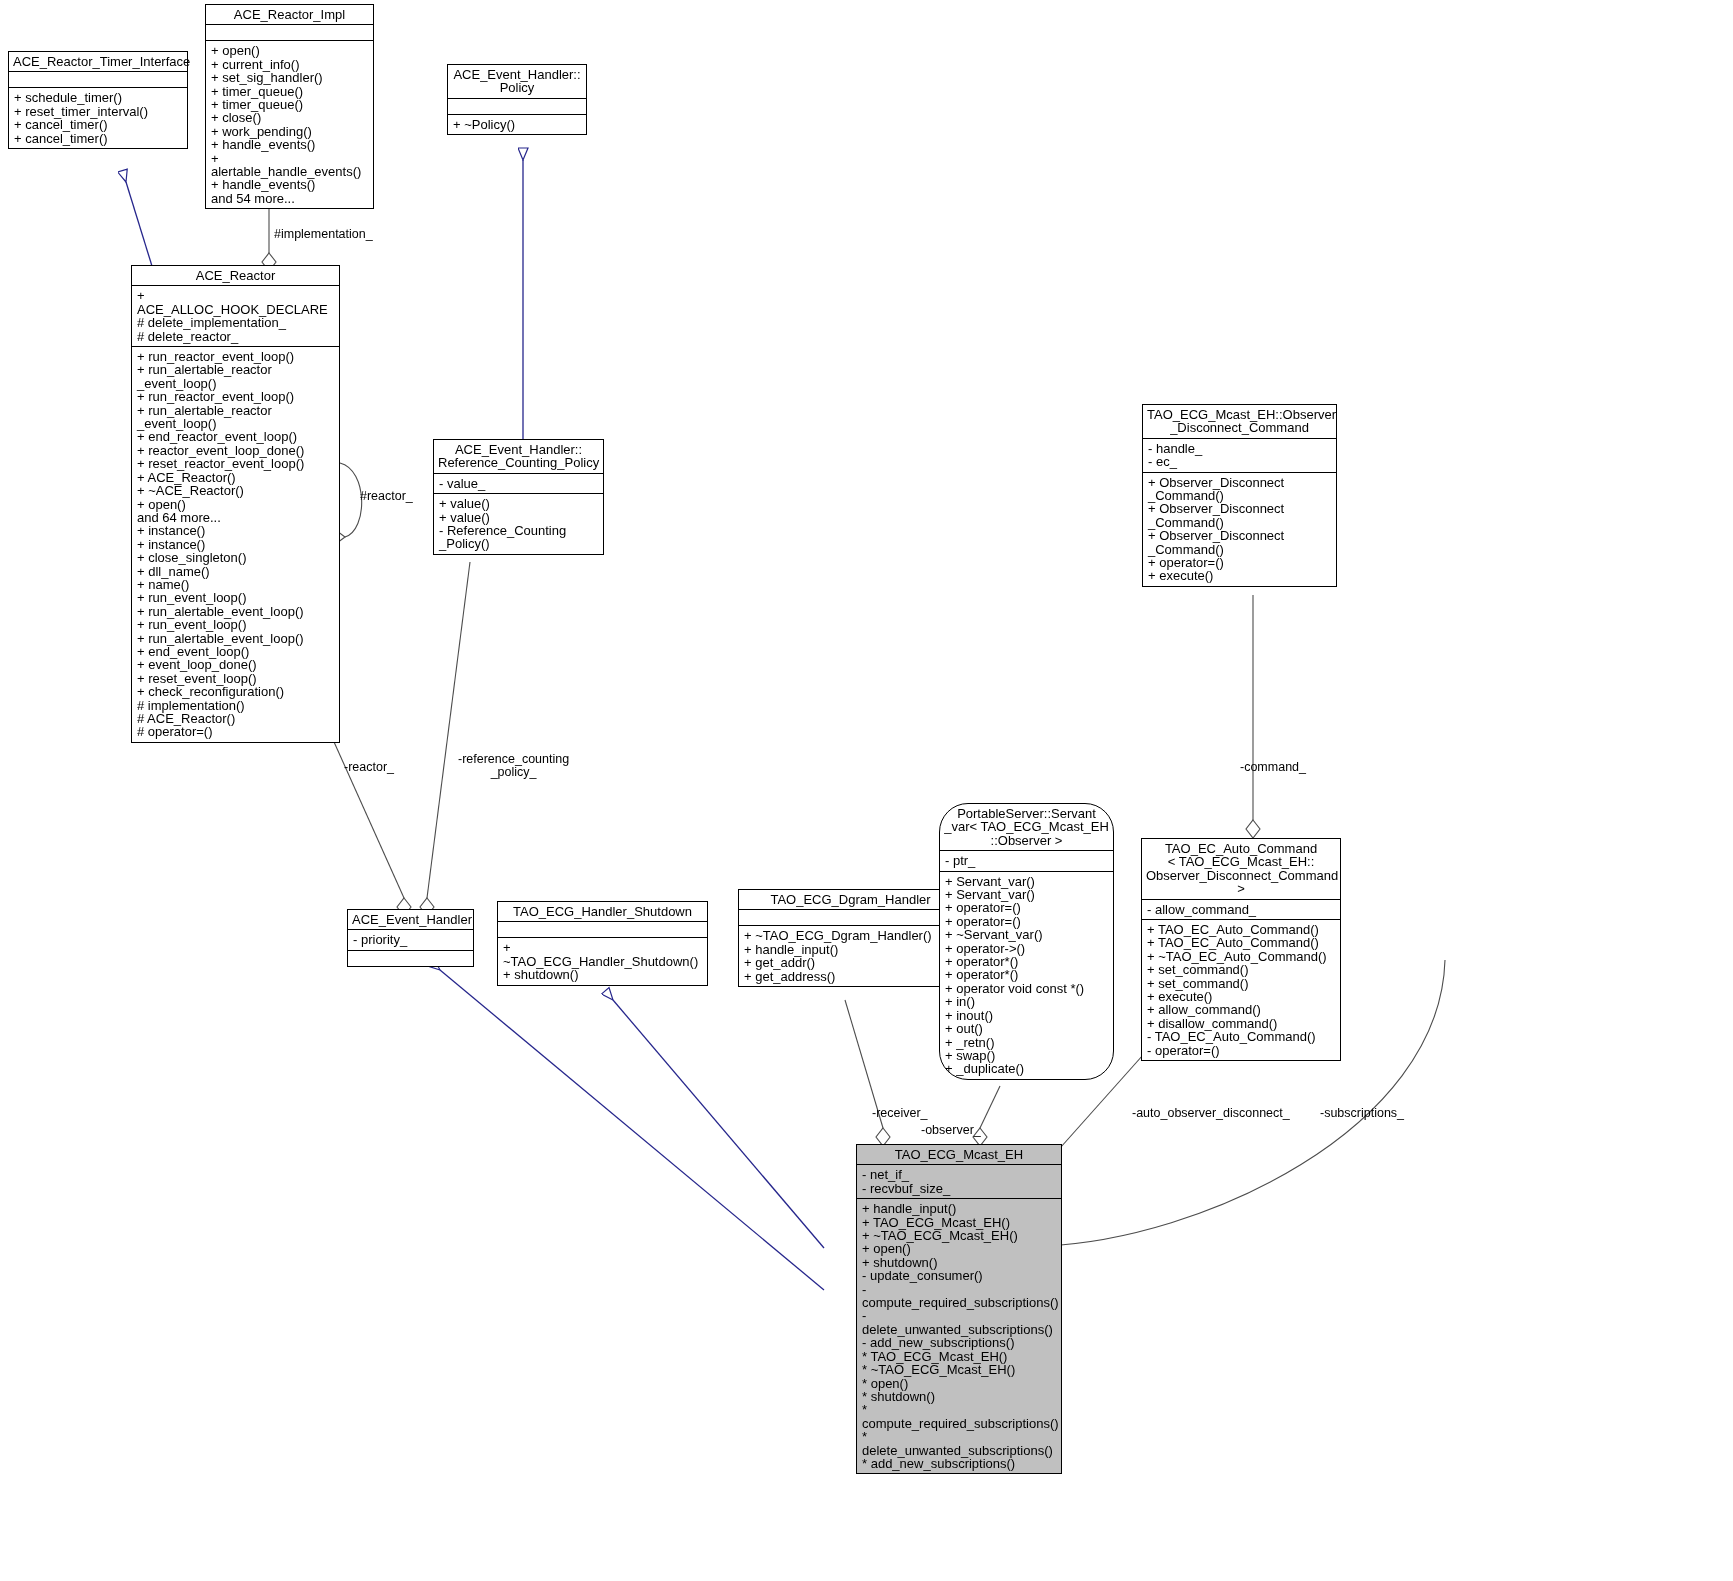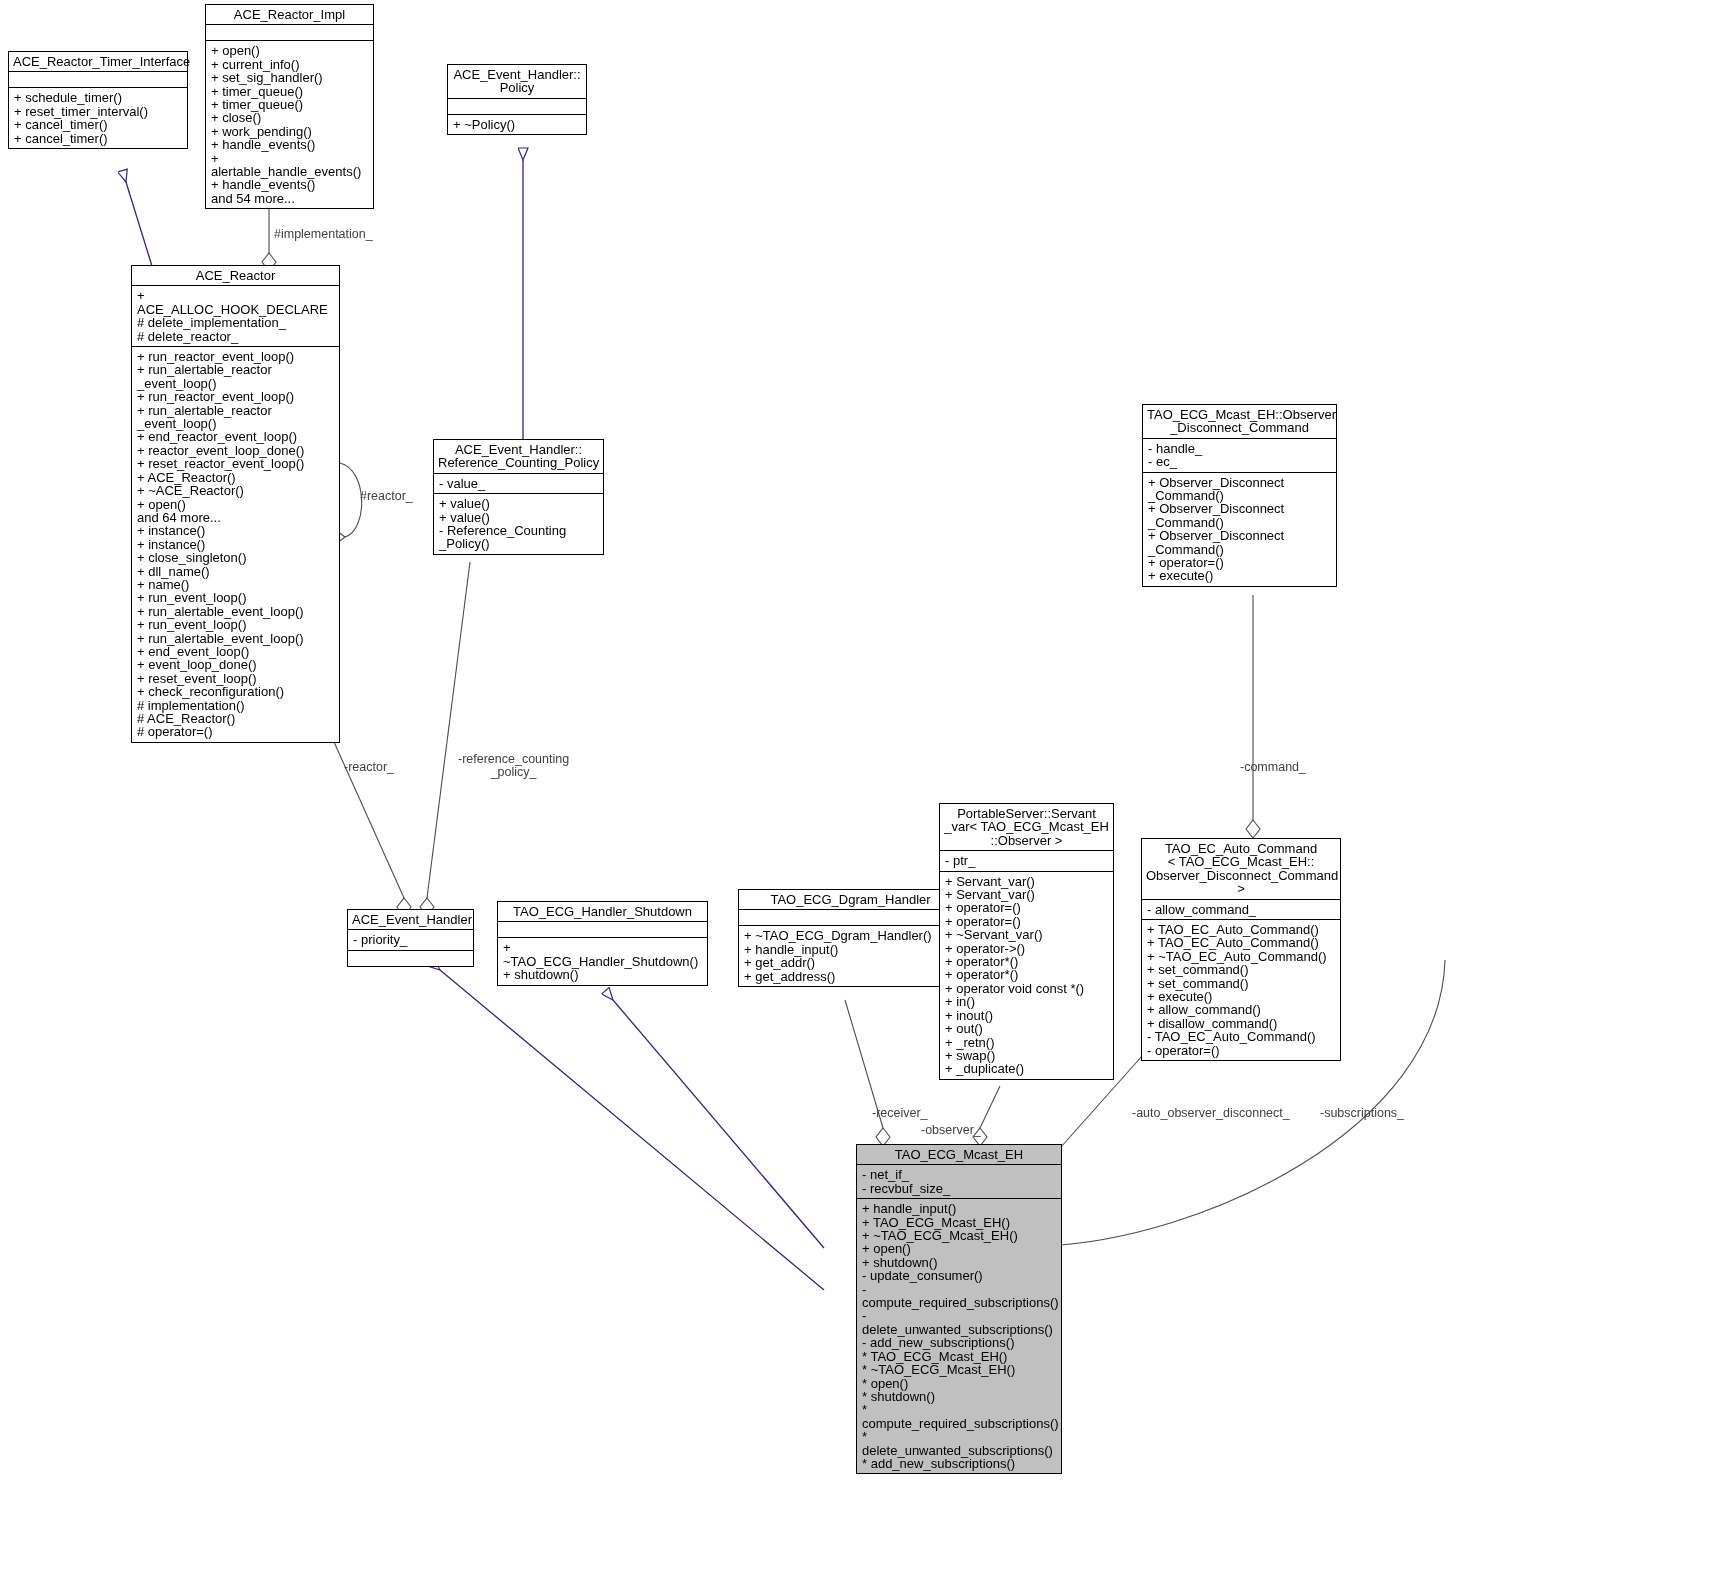--- a/index.html
+++ b/index.html
@@ -56,21 +56,21 @@
     white-space: pre-line;
   }
   .uml .compartment.empty {
     height: 15px;
     padding: 0;
   }
   .edge-label {
     position: absolute;
     font-size: 12.5px;
     line-height: 13.4px;
-    color: #404040;
+    color: #000000;
     white-space: pre-line;
     text-align: center;
   }
 </style>
 </head>
 <body>
 
 <div id="canvas">
 
   <svg class="edges" viewBox="0 0 1733 1581">
@@ -269,21 +269,21 @@
     <div class="title">TAO_ECG_Dgram_Handler</div>
     <div class="sep"></div>
     <div class="compartment empty"></div>
     <div class="sep"></div>
     <div class="compartment">+ ~TAO_ECG_Dgram_Handler()
 + handle_input()
 + get_addr()
 + get_address()</div>
   </div>
 
-  <div class="uml" style="left:939px; top:803px; width:175px;">
+  <div class="uml" style="left:939px; top:803px; width:175px;border-radius:29px;">
     <div class="title">PortableServer::Servant
 _var&lt; TAO_ECG_Mcast_EH
 ::Observer &gt;</div>
     <div class="sep"></div>
     <div class="compartment">- ptr_</div>
     <div class="sep"></div>
     <div class="compartment">+ Servant_var()
 + Servant_var()
 + operator=()
 + operator=()

